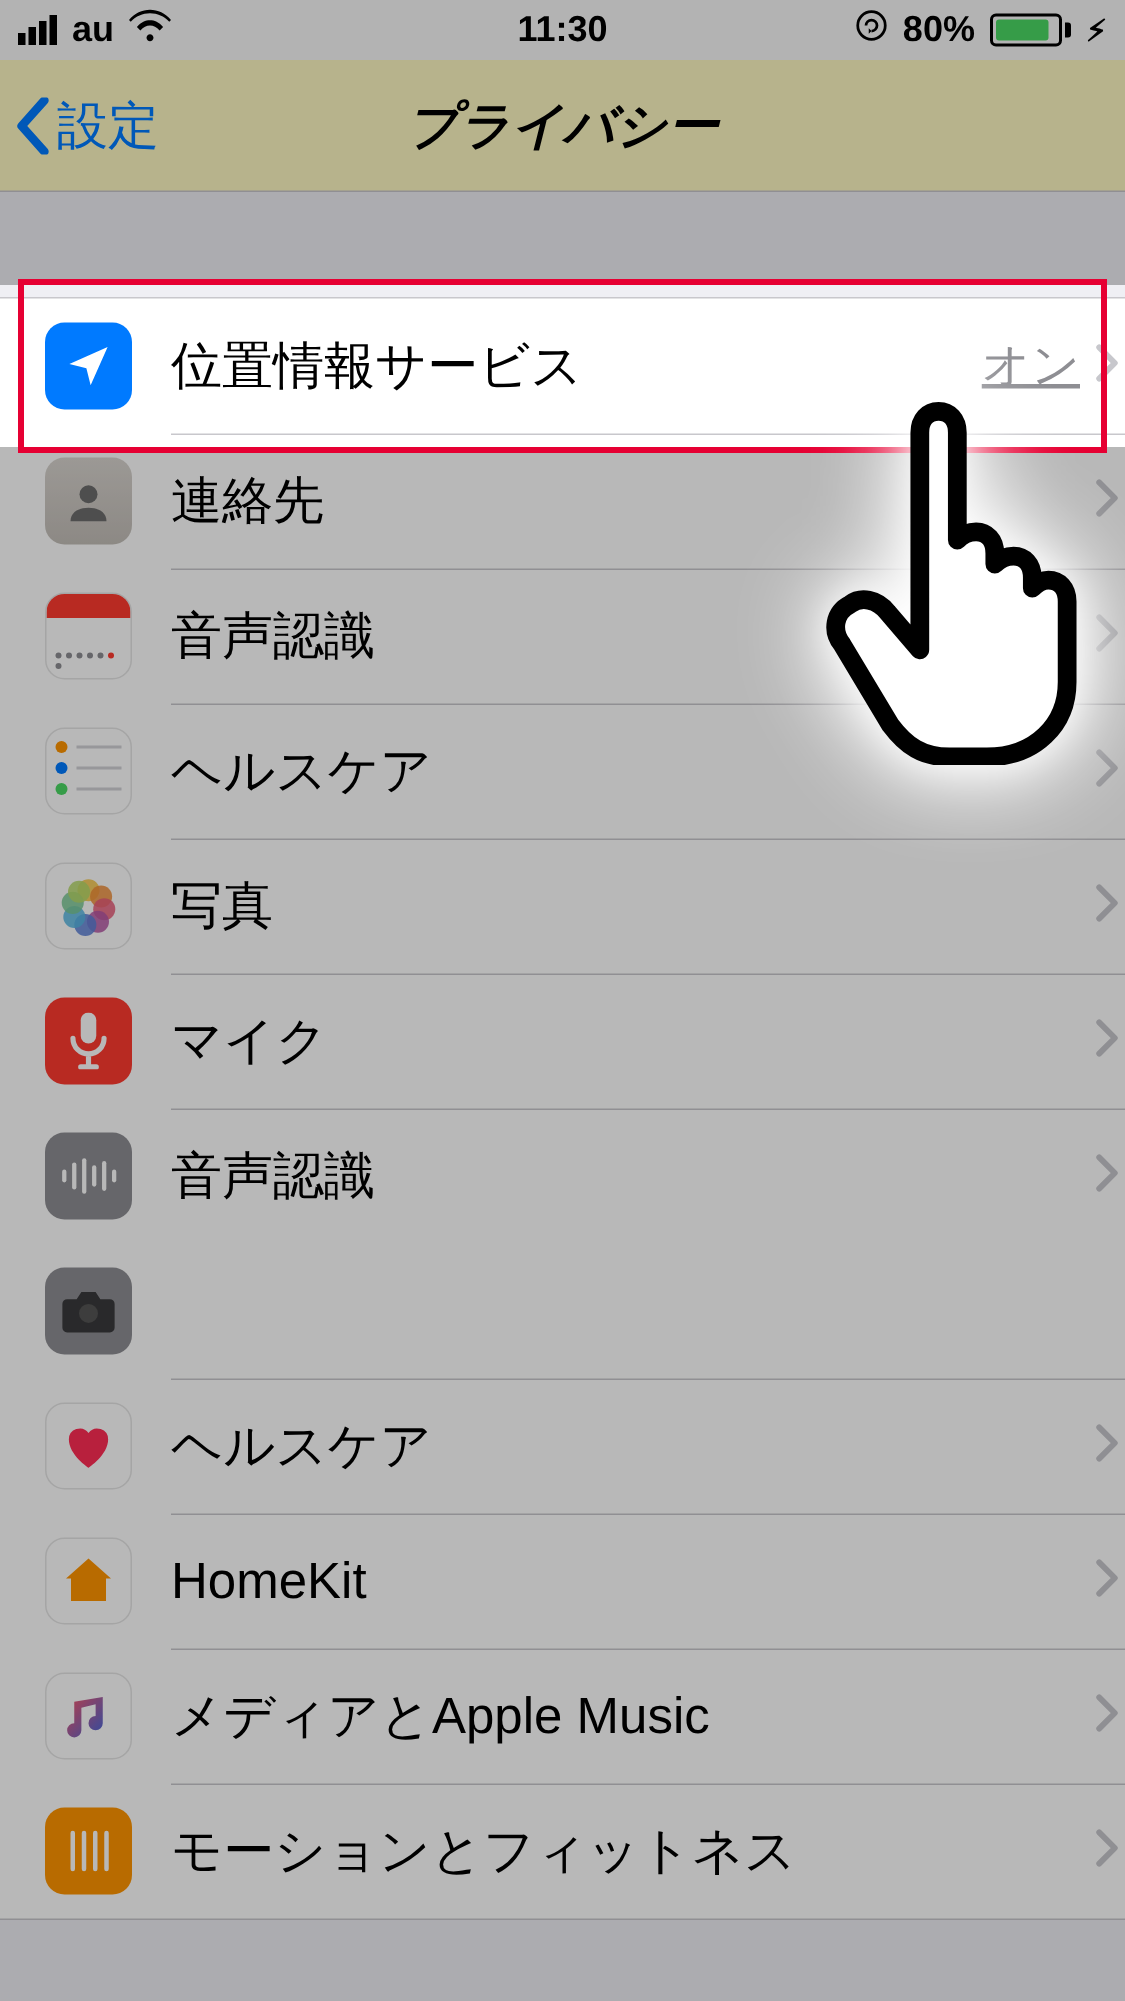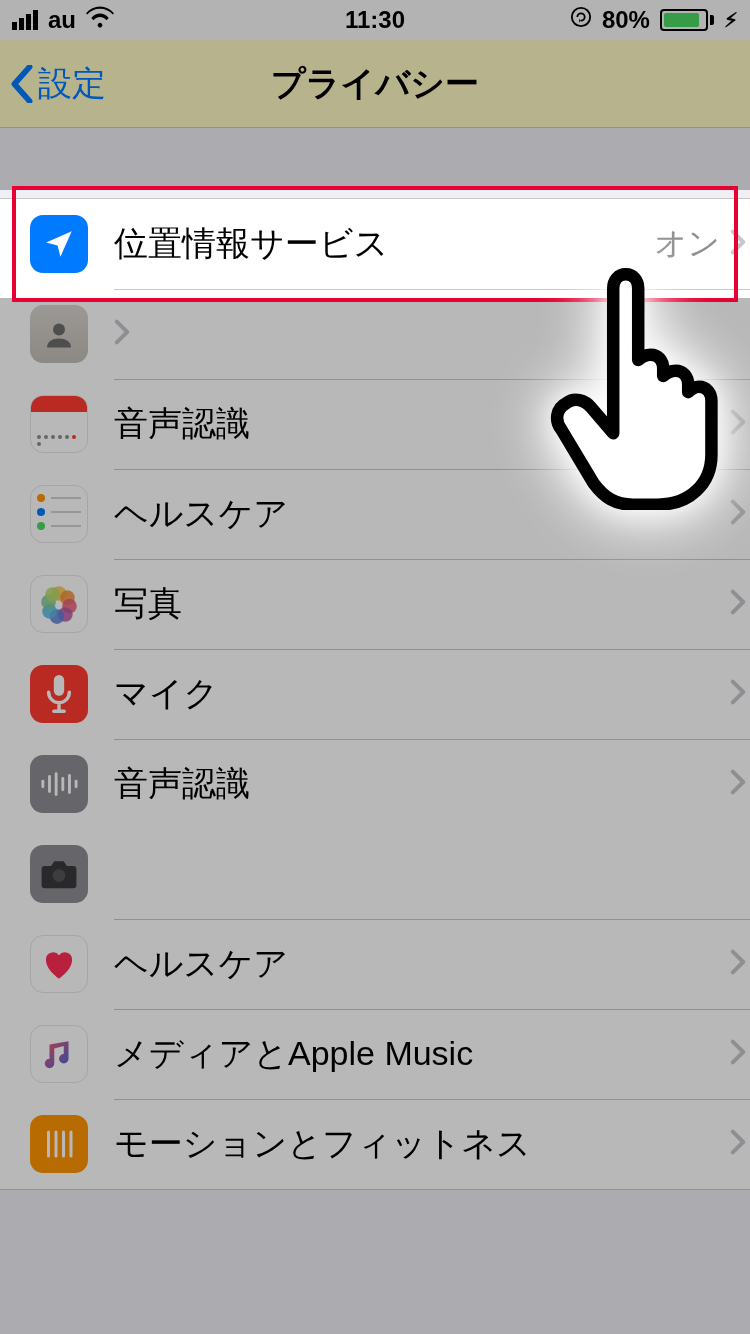--- a/index.html
+++ b/index.html
@@ -55,21 +55,21 @@
   .nav-back {
     display: flex; align-items: center;
     color: #007aff;
     font-size: 34px;
     padding-left: 10px;
     gap: 4px;
   }
   .nav-back svg { width: 24px; height: 38px; }
   .nav-title {
     position: absolute; left:50%; transform:translateX(-50%);
-    font-size: 34px; font-weight: 600;
+    font-size: 34px; font-weight: 600; font-style: italic;
   }
 
   
   .group-spacer { height: 70px; }
   .list {
     background: #fff;
     border-top: 1px solid #c8c7cc;
     border-bottom: 1px solid #c8c7cc;
   }
   .row {
@@ -92,21 +92,21 @@
     display:flex; align-items:center; justify-content:center;
   }
   .row-inner {
     flex:1;
     display:flex; align-items:center;
     height:100%;
     margin-left: 26px;
     position:relative;
   }
   .row-label { font-size: 34px; color:#000; flex:1;}
-  .row-value { font-size: 32px; color:#8e8e93; margin-right:10px;}
+  .row-value { font-size: 32px; color:#8e8e93; margin-right:10px;text-decoration:underline;}
   .chevron svg { width:16px; height:26px; stroke:#c7c7cc; }
 
   
   .highlight-box {
     position:absolute;
     border: 4px solid #e60033;
     pointer-events:none;
     box-sizing:border-box;
   }
 
@@ -208,20 +208,21 @@
   </div>
 
   <div class="row">
     <div class="row-icon ic-contacts">
       <svg width="36" height="36" viewBox="0 0 24 24">
           <circle cx="12" cy="9" r="4" fill="#6d6d6d"></circle>
           <path d="M4 21c0-4 3.6-6 8-6s8 2 8 6" fill="#6d6d6d"></path>
         </svg>
     </div>
     <div class="row-inner">
+      <span class="row-label">連絡先</span>
       <span class="chevron"><svg viewBox="0 0 12 20">
             <polyline points="2,2 10,10 2,18" fill="none" stroke-width="3" stroke-linecap="round" stroke-linejoin="round"></polyline>
           </svg></span>
     </div>
   </div>
 
   <div class="row">
     <div class="row-icon ic-calendar" style="position:relative;overflow:hidden;">
       <div style="position:absolute;top:0;left:0;right:0;height:16px;background:#ff3b30;"></div>
       <div style="position:absolute;bottom:6px;left:6px;right:6px;display:flex;flex-wrap:wrap;gap:3px;">
@@ -339,20 +340,33 @@
         </svg>
     </div>
     <div class="row-inner">
       <span class="row-label">ヘルスケア</span>
       <span class="chevron"><svg viewBox="0 0 12 20">
             <polyline points="2,2 10,10 2,18" fill="none" stroke-width="3" stroke-linecap="round" stroke-linejoin="round"></polyline>
           </svg></span>
     </div>
   </div>
 
+  <div class="row">
+    <div class="row-icon ic-homekit">
+      <svg width="40" height="40" viewBox="0 0 24 24">
+          <path d="M12 3l9 8h-2v9H5v-9H3l9-8z" fill="#ff9500"></path>
+        </svg>
+    </div>
+    <div class="row-inner">
+      <span class="row-label">HomeKit</span>
+      <span class="chevron"><svg viewBox="0 0 12 20">
+            <polyline points="2,2 10,10 2,18" fill="none" stroke-width="3" stroke-linecap="round" stroke-linejoin="round"></polyline>
+          </svg></span>
+    </div>
+  </div>
 
   <div class="row">
     <div class="row-icon ic-media">
       <svg width="38" height="38" viewBox="0 0 24 24">
           <path d="M9 18a3 3 0 1 1-3-3V6l12-2v11a3 3 0 1 1-3-3V7L9 8.5V18z" fill="url(#g)"></path>
           <defs>
             <linearGradient id="g" x1="0" y1="0" x2="1" y2="1">
               <stop offset="0" stop-color="#fa586a"></stop>
               <stop offset="1" stop-color="#4568dc"></stop>
             </linearGradient>

